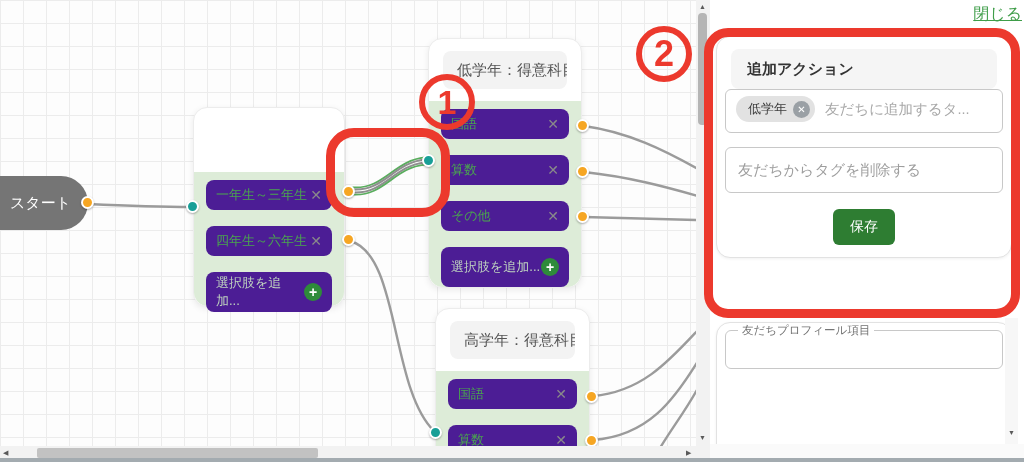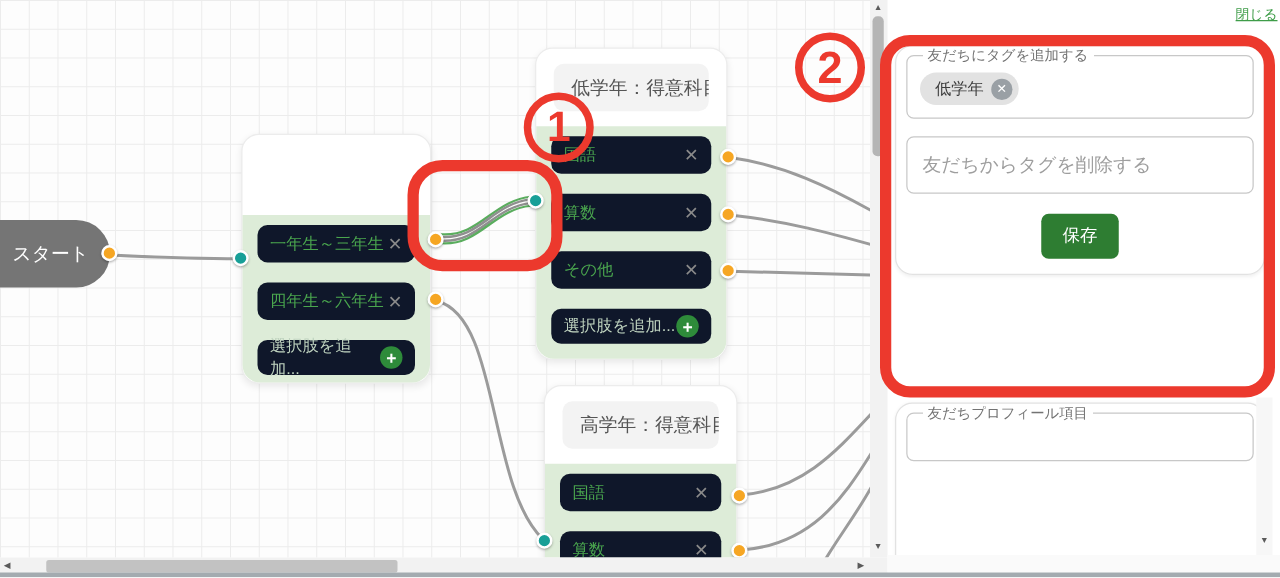--- a/index.html
+++ b/index.html
@@ -14,25 +14,25 @@
     background-size:23px 23px;}
   #wires{position:absolute;left:0;top:0;}
 
   .flow-node{position:absolute;background:#fff;border:1px solid #ececec;border-radius:14px;
     box-shadow:0 2px 6px rgba(0,0,0,.08);}
   .node-header{position:absolute;left:14px;right:14px;top:12px;height:40px;background:#f3f3f3;
     border-radius:8px;display:flex;align-items:center;padding-left:14px;font-size:15px;color:#555;
     white-space:nowrap;overflow:hidden;box-sizing:border-box;}
   .node-body{position:absolute;left:0;right:0;bottom:0;background:#ddecd8;
     border-radius:0 0 14px 14px;padding:8px 12px;box-sizing:border-box;}
-  .opt{height:30px;background:#0f172a;border-radius:8px;display:flex;align-items:center;
+  .opt{height:30px;background:#4c1d95;border-radius:8px;display:flex;align-items:center;
     justify-content:space-between;padding:0 10px;font-size:13px;color:#4aa64e;margin-top:16px;}
   .opt:first-child{margin-top:0;}
   .opt .x-icon{color:#8a8a8a;font-size:14px;cursor:pointer;}
-  .opt.add-row{color:#bfd3bf;height:28px;}
+  .opt.add-row{color:#bfd3bf;height:40px;}
   .plus-circle{width:18px;height:18px;border-radius:50%;background:#2e8b3a;color:#fff;
     font-size:14px;font-weight:bold;line-height:18px;text-align:center;}
 
   .start-node{position:absolute;left:-26px;top:176px;width:114px;height:54px;border-radius:27px;
     background:#757575;color:#fff;font-size:15px;display:flex;align-items:center;padding-left:36px;
     box-sizing:border-box;}
 
   .port{position:absolute;width:13px;height:13px;border-radius:50%;border:2px solid #fff;
     box-sizing:border-box;box-shadow:0 1px 2px rgba(0,0,0,.3);z-index:3;}
   .port.orange{background:#f6a623;}
@@ -46,21 +46,21 @@
 
   
   .vscroll{position:absolute;left:696px;top:0;width:14px;height:446px;background:#f2f2f2;z-index:4;}
   .hscroll{position:absolute;left:0;top:446px;width:710px;height:14px;background:#f2f2f2;z-index:4;}
   .scroll-arrow{position:absolute;font-size:7px;color:#5a5a5a;line-height:8px;}
   .v-thumb{position:absolute;left:2px;top:13px;width:9px;height:112px;background:#b5b5b5;border-radius:4px;}
   .h-thumb{position:absolute;left:37px;top:2px;width:281px;height:10px;background:#c2c2c2;border-radius:2px;}
 
   
   .panel{position:absolute;left:710px;top:0;width:314px;height:444px;background:#fff;overflow:hidden;}
-  .close-link{position:absolute;top:4px;right:2px;font-size:11px;color:#3f9d49;
+  .close-link{position:absolute;top:4px;right:2px;font-size:16px;color:#3f9d49;
     text-decoration:underline;cursor:pointer;}
   .panel-card{position:absolute;left:6px;width:296px;background:#fff;border:1px solid #e2e2e2;
     border-radius:14px;box-shadow:0 1px 3px rgba(0,0,0,.06);box-sizing:border-box;padding-bottom:12px;}
   .card-header{margin:12px 14px 0;height:40px;background:#f5f5f5;border-radius:8px;display:flex;
     align-items:center;padding-left:16px;font-size:15px;font-weight:bold;color:#333;}
   .card-para{margin:12px 8px 8px;font-size:13px;color:#333;line-height:1.7;}
   .cond-badge{background:#e8ecf0;color:#434c55;border-radius:4px;padding:1px 7px;font-size:12.5px;}
   .tag-fieldset{margin:0 8px;border:1px solid #c8c8c8;border-radius:6px;padding:4px 10px 10px;}
   .tag-fieldset legend{font-size:11.5px;color:#737373;padding:0 4px;margin-left:2px;}
   .chip-row{display:flex;align-items:center;gap:10px;margin-top:2px;}
@@ -189,27 +189,28 @@
   <div class="hscroll">
     <span class="scroll-arrow" style="left:3px;top:3px;">◀</span>
     <div class="h-thumb"></div>
     <span class="scroll-arrow" style="left:686px;top:3px;">▶</span>
   </div>
 
   <div class="panel">
     <span class="close-link">閉じる</span>
 
     <div class="panel-card" style="top:36px;">
+      <div class="card-header">追加アクション</div>
       <fieldset class="tag-fieldset">
-        <legend>友だちにタグを追加する</legend>
         <div class="chip-row">
           <span class="tag-chip">
             <span>低学年</span>
             <span class="chip-remove">✕</span>
           </span>
+          <span class="ph-text">友だちに追加するタ...</span>
         </div>
       </fieldset>
       <div class="input-box">
         <span class="ph-text">友だちからタグを削除する</span>
       </div>
       <div class="save-row">
         <button class="save-btn">保存</button>
       </div>
     </div>
 

